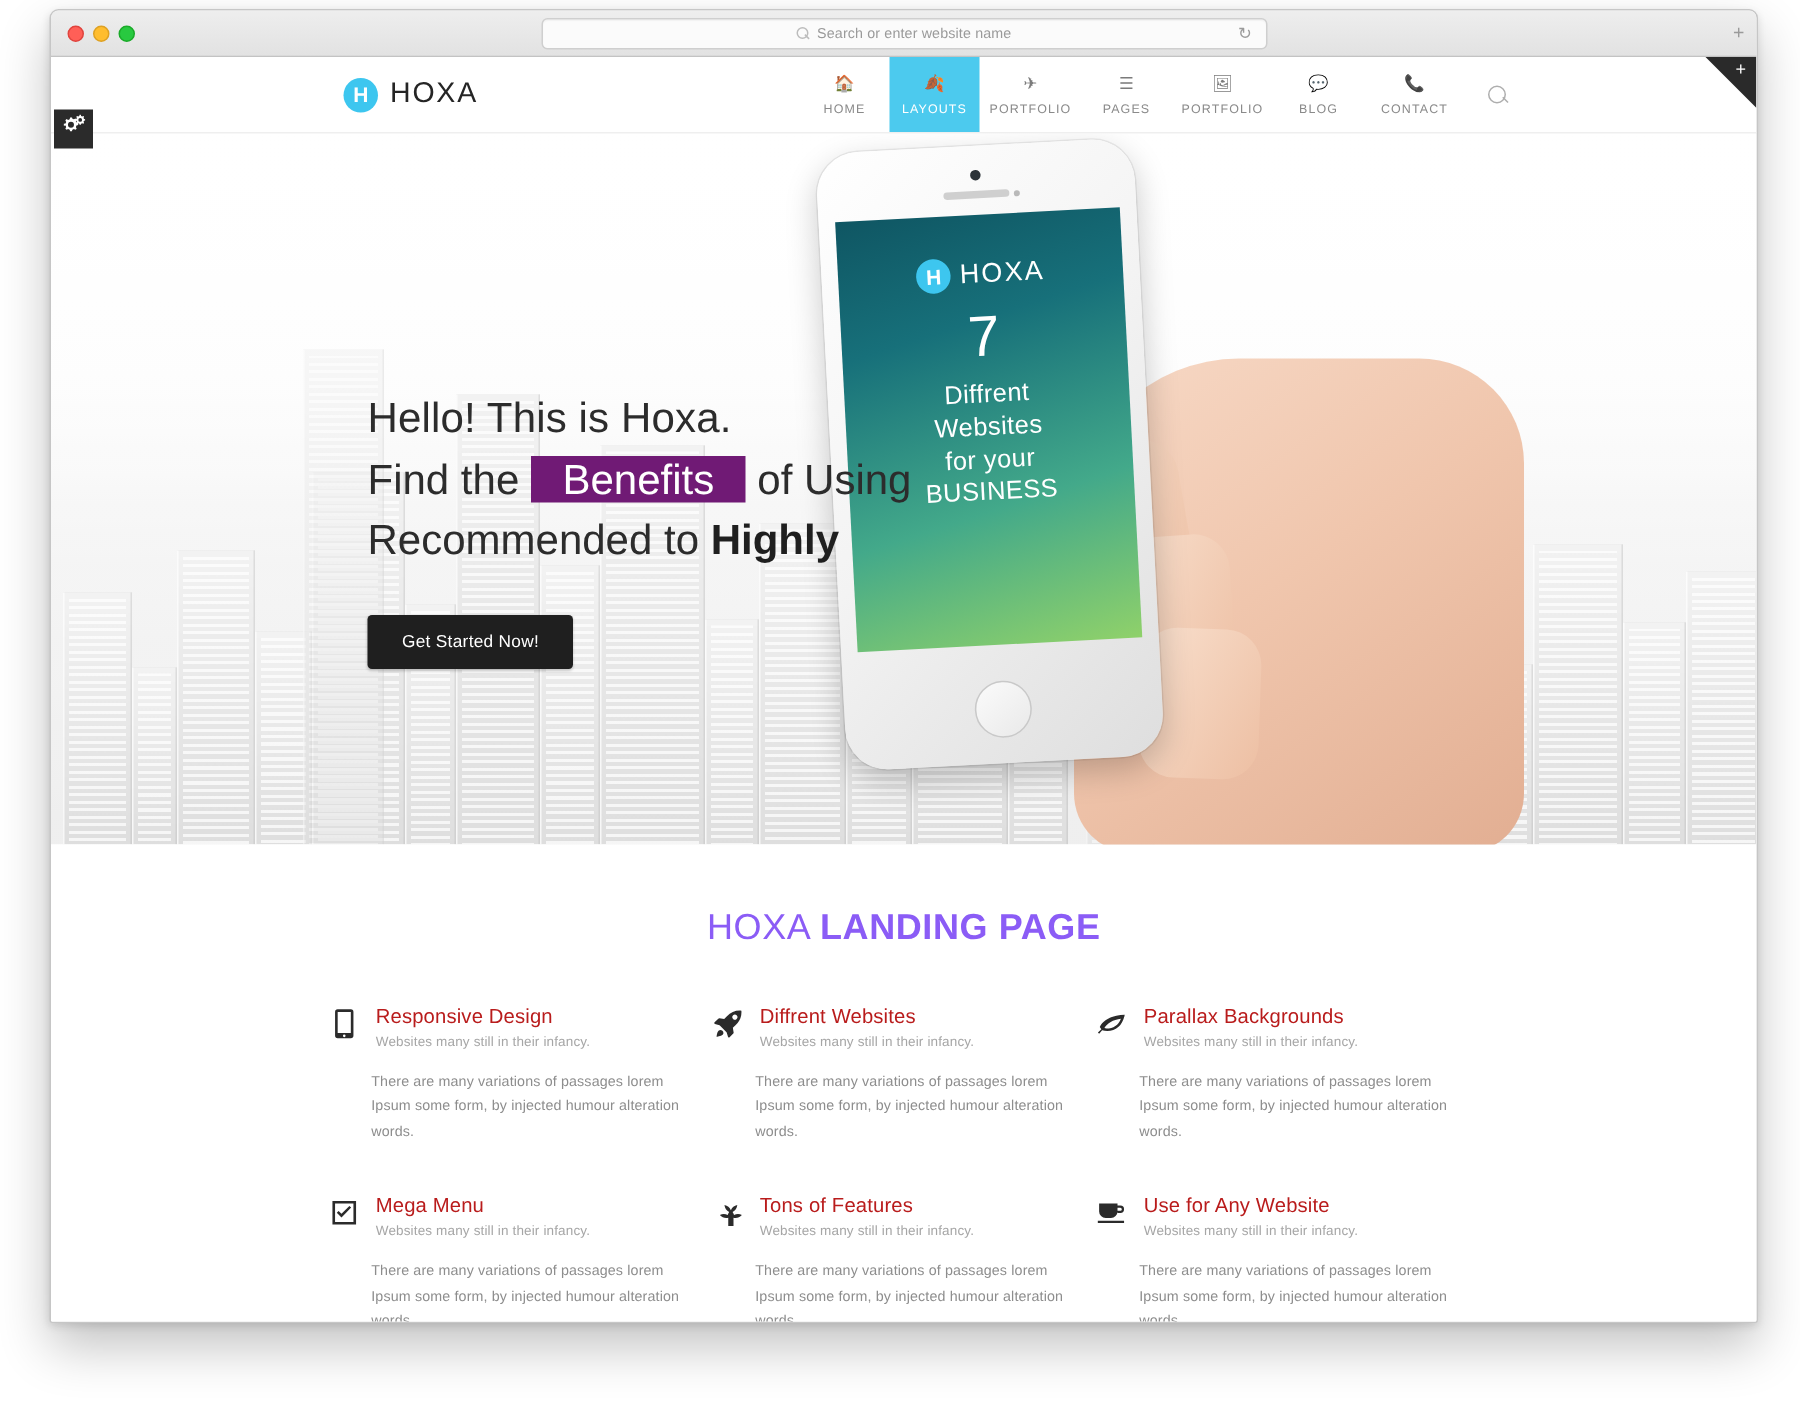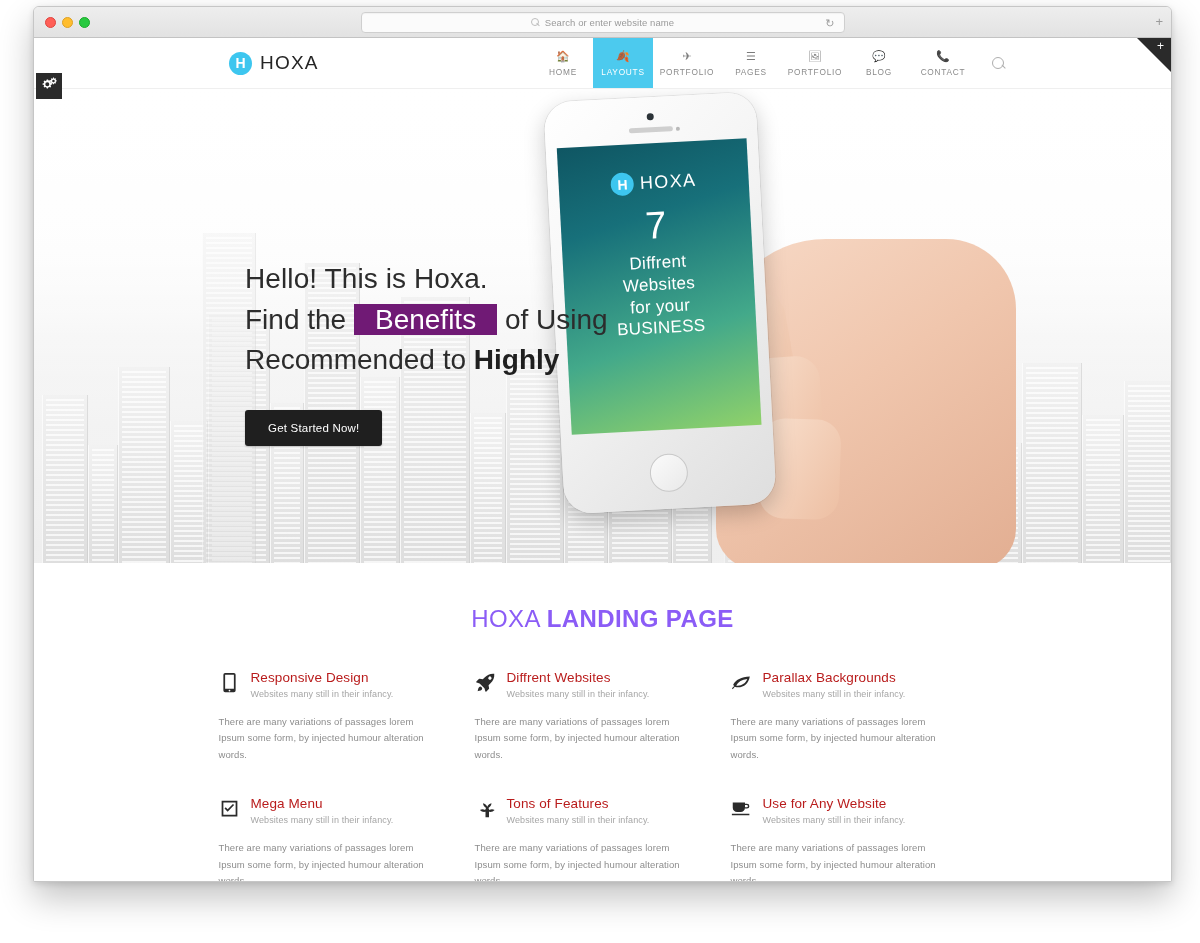--- a/index.html
+++ b/index.html
@@ -318,20 +318,21 @@
   .feature { width: 238px; }
   .feature-head { display: flex; align-items: flex-start; gap: 10px; }
   .feature-icon { width: 22px; height: 24px; flex: 0 0 22px; display: flex; align-items: center; justify-content: center; }
   .feature-icon svg { width: 21px; height: 21px; fill: #2b2b2b; }
   .feature-title { font-size: 13.5px; color: #b91c1c; font-weight: 400; letter-spacing: .1px; line-height: 1.15; }
   .feature-tag { font-size: 9px; color: #a6a6a6; margin-top: 3px; letter-spacing: .1px; }
   .feature-body {
     margin-top: 15px;
     font-size: 9.5px; color: #8d8d8d; line-height: 1.75; letter-spacing: .1px;
     max-width: 212px;
+    margin-left: 29px;
   }
 
   
   .footer-strip {
     height: 42px;
     background: linear-gradient(to bottom, #eceef1, #e6e8ec);
     border-top: 1px solid #e2e4e7;
   }
 </style>
 </head>

